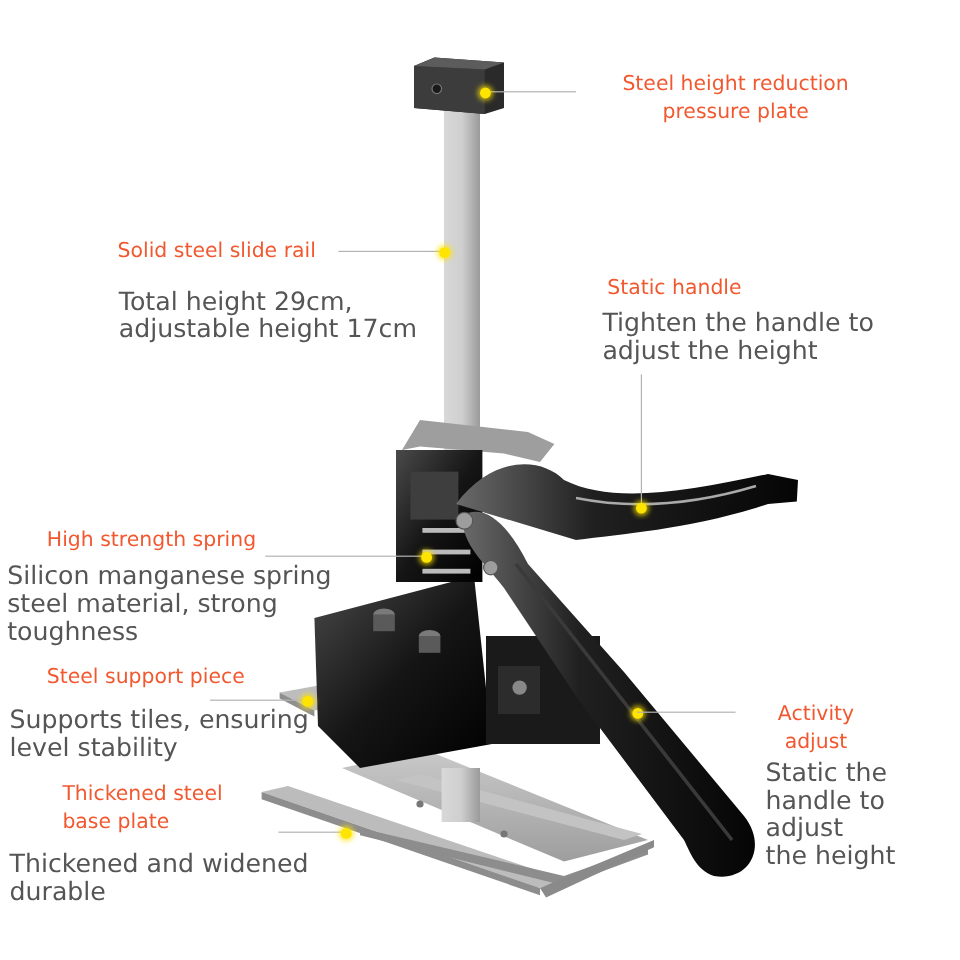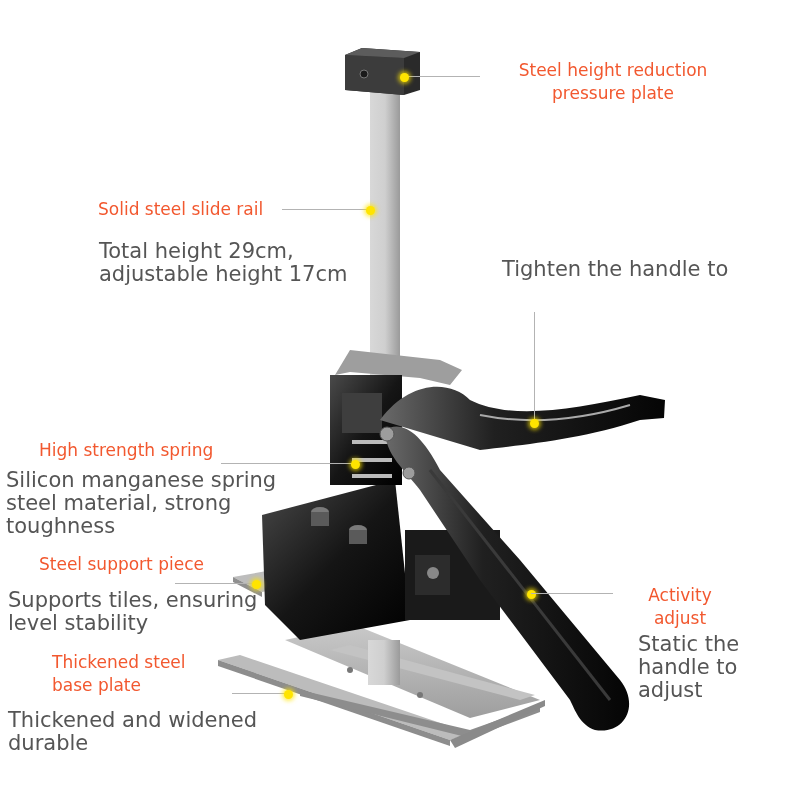--- a/index.html
+++ b/index.html
@@ -105,22 +105,24 @@
   </div>
 
   <div class="title" style="left:98px; top:198px;">Solid steel slide rail</div>
   <div class="leader" style="left:282px; top:209px; width:88px;"></div>
   <div class="dot" style="left:370px; top:210px;"></div>
   <div class="desc" style="left:99px; top:240px;">
     <div>Total height 29cm,</div>
     <div>adjustable height 17cm</div>
   </div>
 
+  <div class="title" style="left:506px; top:229px;">Static handle</div>
   <div class="desc" style="left:502px; top:258px;">
     <div>Tighten the handle to</div>
+    <div>adjust the height</div>
   </div>
   <div class="leader-v" style="left:534px; top:312px; height:110px;"></div>
   <div class="dot" style="left:534px; top:423px;"></div>
 
   <div class="title" style="left:39px; top:439px;">High strength spring</div>
   <div class="leader" style="left:221px; top:463px; width:134px;"></div>
   <div class="dot" style="left:355px; top:464px;"></div>
   <div class="desc" style="left:6px; top:469px;">
     <div>Silicon manganese spring</div>
     <div>steel material, strong</div>
@@ -148,14 +150,15 @@
 
   <div class="dot" style="left:531px; top:594px;"></div>
   <div class="leader" style="left:531px; top:593px; width:82px;"></div>
   <div class="title center" style="left:630px; top:573px; width:100px;margin-top:11px;">
     <div>Activity</div>
     <div>adjust</div>
   </div>
   <div class="desc" style="left:638px; top:633px;">
     <div>Static the</div>
     <div>handle to adjust</div>
+    <div>the height</div>
   </div>
 </div>
 
 </body></html>

